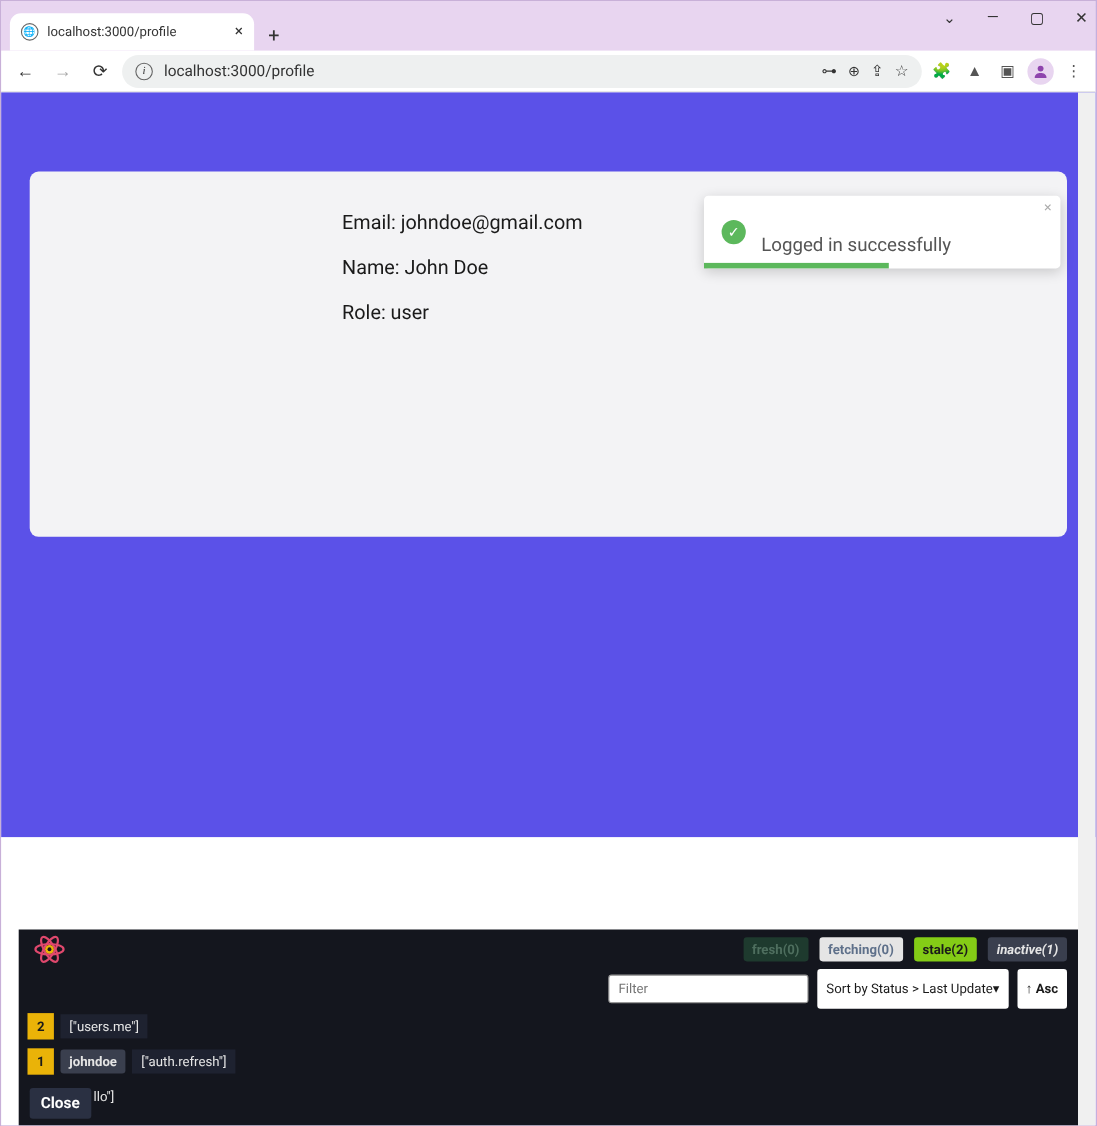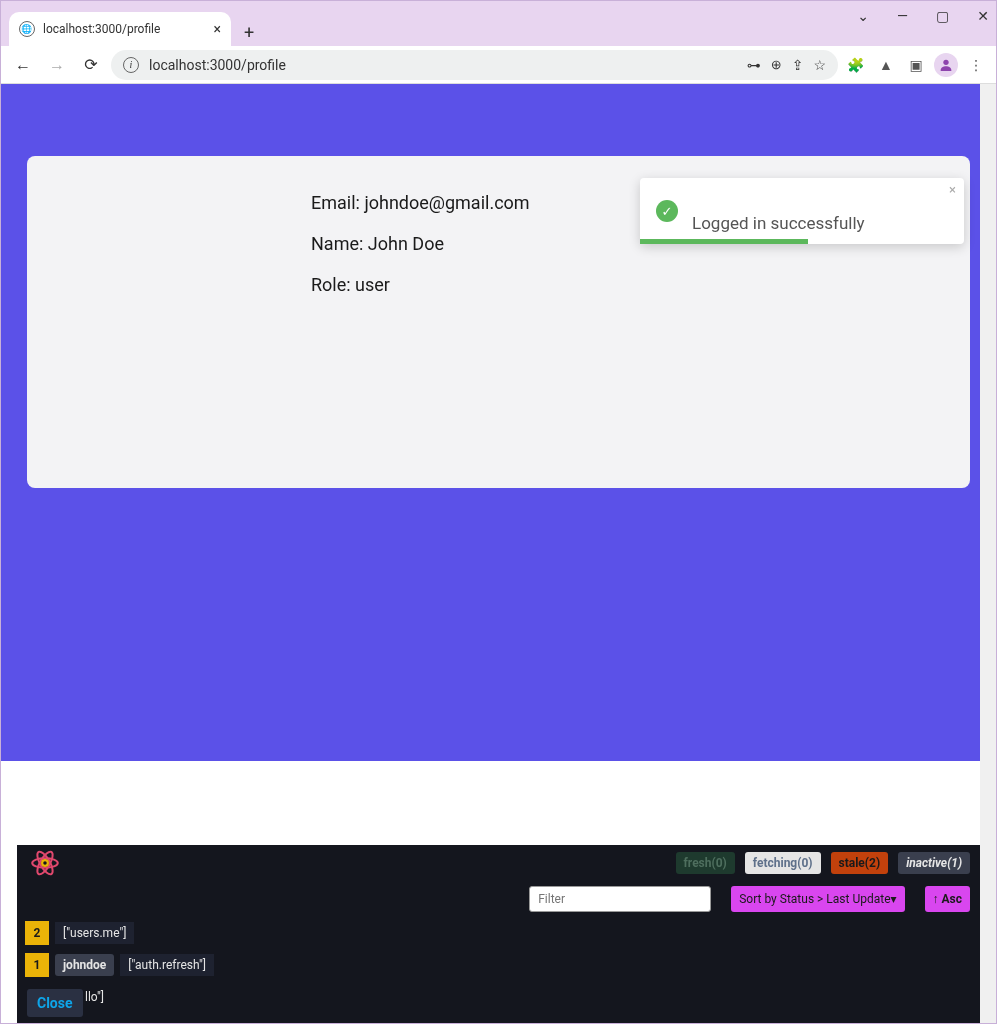--- a/index.html
+++ b/index.html
@@ -47,31 +47,31 @@
 
 
 .devtools { position: absolute; bottom: 0; left: 0; right: 16px; height: 180px; background: #14161e; font-family: "Menlo", "Consolas", monospace; font-size: 12px; color: #ccc; margin-left: 16px; }
 .dev-top { height: 36px; display: flex; align-items: center; padding: 0 10px; gap: 10px; }
 .rq-logo { width: 36px; height: 36px; display: flex; align-items: center; justify-content: center; }
 .rq-logo svg { width: 32px; height: 32px; }
 .dev-spacer { flex: 1; }
 .status-badge { padding: 4px 8px; border-radius: 3px; font-weight: 700; font-size: 12px; }
 .status-badge.fresh { background: #1e3a2e; color: #4e6e5e; }
 .status-badge.fetching { background: #e5e5e5; color: #5e708a; }
-.status-badge.stale { background: #c2410c; color: #1a1a1a; }
+.status-badge.stale { background: #84cc16; color: #1a1a1a; }
 .status-badge.inactive { background: #3a3f4e; color: #e5e5e5; font-style: italic; }
-.dev-filter-row { height: 36px; display: flex; align-items: center; padding: 0 10px; gap: 20px; justify-content: flex-end; }
+.dev-filter-row { height: 36px; display: flex; align-items: center; padding: 0 10px; gap: 8px; justify-content: flex-end; }
 .dev-filter-row input { width: 182px; height: 26px; padding: 0 8px; border: 1px solid #999; border-radius: 3px; font-size: 12px; }
-.dev-filter-row .sort-btn, .dev-filter-row .asc-btn { background: #d946ef; color: #1a1a1a; height: 26px; border-radius: 3px; padding: 0 8px; display: flex; align-items: center; font-size: 12px; cursor: pointer; }
+.dev-filter-row .sort-btn, .dev-filter-row .asc-btn { background: #ffffff; color: #1a1a1a; height: 36px; border-radius: 3px; padding: 0 8px; display: flex; align-items: center; font-size: 12px; cursor: pointer; }
 .dev-filter-row .asc-btn { font-weight: 700; }
 .query-row { height: 32px; display: flex; align-items: center; gap: 6px; padding: 0 0 0 0; }
 .query-row .count { width: 24px; height: 24px; background: #eab308; color: #1a1a1a; display: flex; align-items: center; justify-content: center; font-weight: 700; margin-left: 8px; }
 .query-row .pill-disabled { background: #3a3f4e; color: #e5e5e5; padding: 4px 8px; border-radius: 3px; font-weight: 700; }
 .query-row .qkey { color: #e5e5e5; background: #1e2230; padding: 4px 8px; }
-.close-btn { position: absolute; left: 10px; bottom: 8px; background: #2a3042; color: #0ea5e9; padding: 6px 10px; border-radius: 3px; font-weight: 700; font-size: 14px; cursor: pointer; }
+.close-btn { position: absolute; left: 10px; bottom: 8px; background: #2a3042; color: #ffffff; padding: 6px 10px; border-radius: 3px; font-weight: 700; font-size: 14px; cursor: pointer; }
 </style>
 </head>
 <body>
 
 <div class="window-bar"></div>
 <div class="window-controls">
   <span>⌄</span>
   <span>—</span>
   <span>▢</span>
   <span>✕</span>

